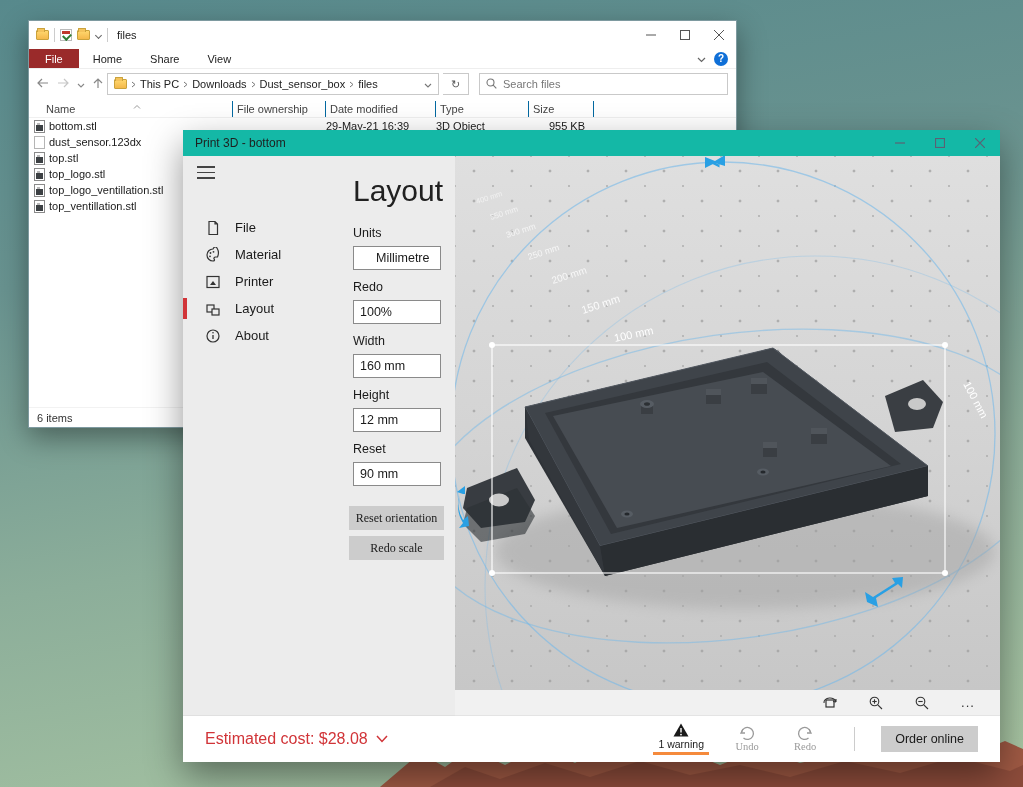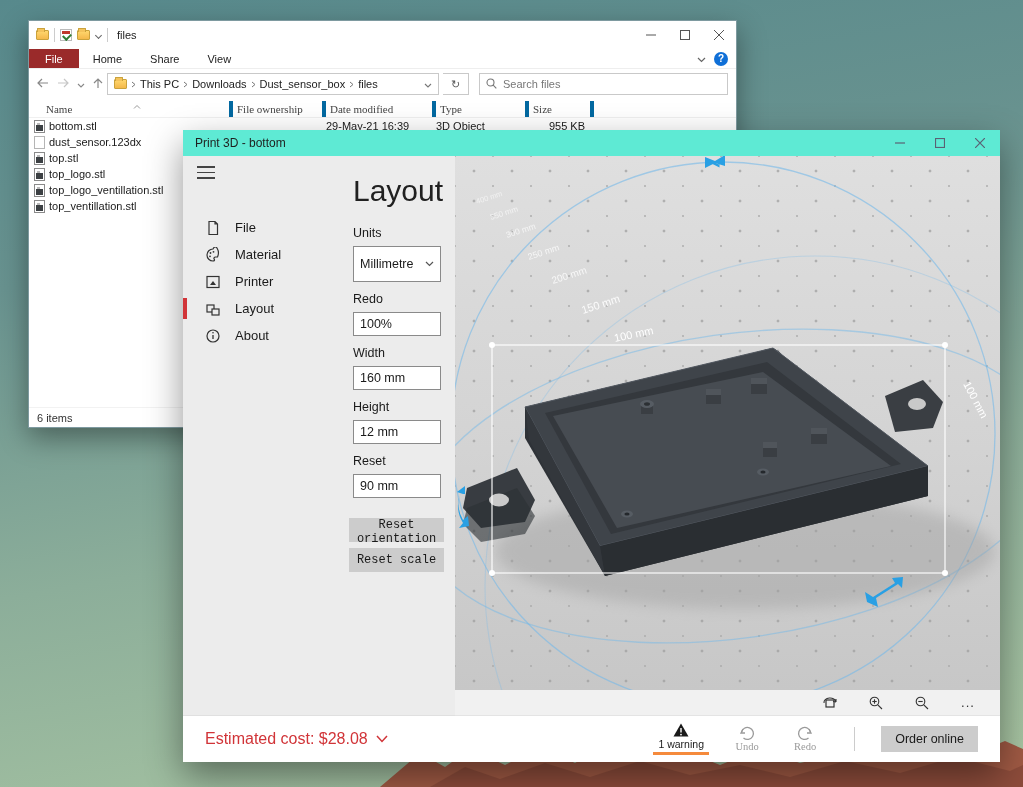--- a/index.html
+++ b/index.html
@@ -46,66 +46,66 @@
   .addr-chev { margin-left:auto; }
   .refresh-btn { width:26px; height:22px; border:1px solid #c9c9c9; border-left:none; display:flex;
     align-items:center; justify-content:center; color:#555; }
   .search-box { flex:1; height:22px; border:1px solid #c9c9c9; margin-left:6px; display:flex;
     align-items:center; padding:0 6px; gap:6px; }
   .search-box input { border:none; outline:none; width:100%; font-size:11px;
     font-family:"Liberation Sans",sans-serif; color:#333; background:transparent; }
   .search-box input::placeholder { color:#777; }
   .ex-cols { height:17px; display:flex; align-items:center; color:#444; position:relative;
     border-bottom:1px solid #f0f0f0; margin-top:2px; }
-  .col { padding-left:4px; border-right:4px solid #0369a1; height:100%; display:flex; align-items:center;font-family:Liberation Serif, serif; }
+  .col { padding-left:4px; border-right:1px solid #0369a1; height:100%; display:flex; align-items:center; }
   .col.c-name { width:204px; padding-left:17px; position:relative; }
   .col.c-own { width:93px; } .col.c-date { width:110px; } .col.c-type { width:93px; } .col.c-size { width:65px; }
   .sort-caret { position:absolute; left:104px; top:-2px; }
   .ex-rows { position:relative; }
   .ex-row { height:16px; display:flex; align-items:center; }
   .cell { overflow:hidden; white-space:nowrap; }
   .cell.name { width:204px; display:flex; align-items:center; gap:4px; padding-left:5px; }
   .cell.own { width:93px; } .cell.date { width:110px; } .cell.type { width:93px; }
   .cell.size { width:56px; text-align:right; }
   .stl-icon { width:11px; height:13px; background:#fff; border:1px solid #8a8a8a; position:relative; flex:0 0 11px; }
   .stl-icon:before { content:""; position:absolute; left:1px; bottom:1px; width:7px; height:6px; background:#3c4043; }
   .stl-icon:after { content:""; position:absolute; left:2px; top:2px; width:3px; height:2px; background:#b9b9b9; }
   .plain-icon { width:11px; height:13px; background:#fff; border:1px solid #b5b5b5; flex:0 0 11px; }
   .ex-status { position:absolute; left:0; bottom:0; width:100%; height:20px; display:flex;
     align-items:center; padding-left:8px; color:#333; border-top:1px solid #f2f2f2; }
 
   
   .print3d { position:absolute; left:183px; top:130px; width:817px; height:632px; background:#fff;
     z-index:2; box-shadow:0 14px 34px rgba(0,0,0,.42); font-size:12px; color:#1a1a1a; }
-  .p3-titlebar { height:26px; background:#5eead4; display:flex; align-items:center; padding-left:12px; }
+  .p3-titlebar { height:26px; background:#14b8a6; display:flex; align-items:center; padding-left:12px; }
   .p3-title { font-size:12px; color:#1f1f1f; }
   .p3-controls { margin-left:auto; display:flex; height:100%; }
   .p3-controls .win-btn { width:40px; }
   .p3-body { position:relative; height:606px; }
   .p3-left { position:absolute; left:0; top:0; width:272px; height:560px; background:#ececec; }
   .hamburger { position:absolute; left:14px; top:10px; width:18px; height:13px; display:flex;
     flex-direction:column; justify-content:space-between; }
   .hamburger span { height:1.6px; background:#444; }
   .p3-nav { position:absolute; left:0; top:58px; width:150px; }
   .p3-nav-item { position:relative; height:27px; display:flex; align-items:center; gap:14px;
     padding-left:22px; font-size:13px; color:#1a1a1a; }
   .p3-nav-item .accent { position:absolute; left:0; top:3px; width:4px; height:21px; background:#d13438;
     display:none; }
   .p3-nav-item.selected .accent { display:block; }
   .p3-nav-item svg { flex:0 0 16px; }
   .p3-form { position:absolute; left:170px; top:18px; width:88px; }
   .p3-heading { font-size:30px; font-weight:300; color:#202020; letter-spacing:0; margin-bottom:18px; }
   .p3-label { font-size:12.5px; color:#1a1a1a; margin:10px 0 6px; }
-  .p3-select { width:88px; height:36px; border:1px solid #8a8a8a; background:#fff; display:flex;
-    align-items:center; padding:0 6px; gap:4px; font-size:12.5px; }
+  .p3-select { width:88px; height:24px; border:1px solid #8a8a8a; background:#fff; display:flex;
+    align-items:center; padding:0 22px; gap:4px; font-size:12.5px; }
   .p3-select .v { flex:1; }
   .p3-input { width:88px; height:24px; border:1px solid #8a8a8a; background:#fff; padding:0 6px;
     font-size:12.5px; font-family:"Liberation Sans",sans-serif; color:#1a1a1a; }
   .p3-btn { width:95px; height:24px; background:#cccccc; border:none; font-size:12px;
-    font-family:Liberation Mono, monospace; color:#1a1a1a; display:block; margin-top:10px; margin-left:-4px; }
+    font-family:Liberation Serif, serif; color:#1a1a1a; display:block; margin-top:10px; margin-left:-4px; }
   .p3-btn.b2 { margin-top:6px; }
   .viewport { position:absolute; left:272px; top:0; width:545px; height:534px; overflow:hidden;
     background:linear-gradient(180deg,#dfdfdf 0%,#d3d3d3 55%,#c7c7c7 100%); }
   .dots { position:absolute; inset:0;
     background-image:radial-gradient(circle,#9d9d9d 1.2px,transparent 1.7px),
                      radial-gradient(circle,#ababab 1px,transparent 1.4px);
     background-size:38px 30px,38px 30px; background-position:0 0,19px 15px; opacity:.7; }
   .viewport svg.scene { position:absolute; inset:0; }
   .vp-toolbar { position:absolute; left:272px; top:534px; width:545px; height:26px; background:#f1f1f1;
     display:flex; align-items:center; justify-content:flex-end; gap:26px; padding-right:22px; }
@@ -396,21 +396,21 @@
           </div>
           <div class="p3-label">Redo</div>
           <input class="p3-input" value="100%" style="">
           <div class="p3-label">Width</div>
           <input class="p3-input" value="160 mm" style="">
           <div class="p3-label">Height</div>
           <input class="p3-input" value="12 mm" style="">
           <div class="p3-label">Reset</div>
           <input class="p3-input" value="90 mm" style="">
           <button class="p3-btn" style="margin-top:20px;">Reset orientation</button>
-          <button class="p3-btn b2">Reset scale</button>
+          <button class="p3-btn b2">Redo scale</button>
         </div>
       </div>
 
       <div class="viewport">
         <div class="dots"></div>
         <svg class="scene" width="545" height="534" viewBox="0 0 545 534">
           <defs>
             <filter id="soft" x="-30%" y="-30%" width="160%" height="160%">
                 <feGaussianBlur stdDeviation="7"></feGaussianBlur>
               </filter>

